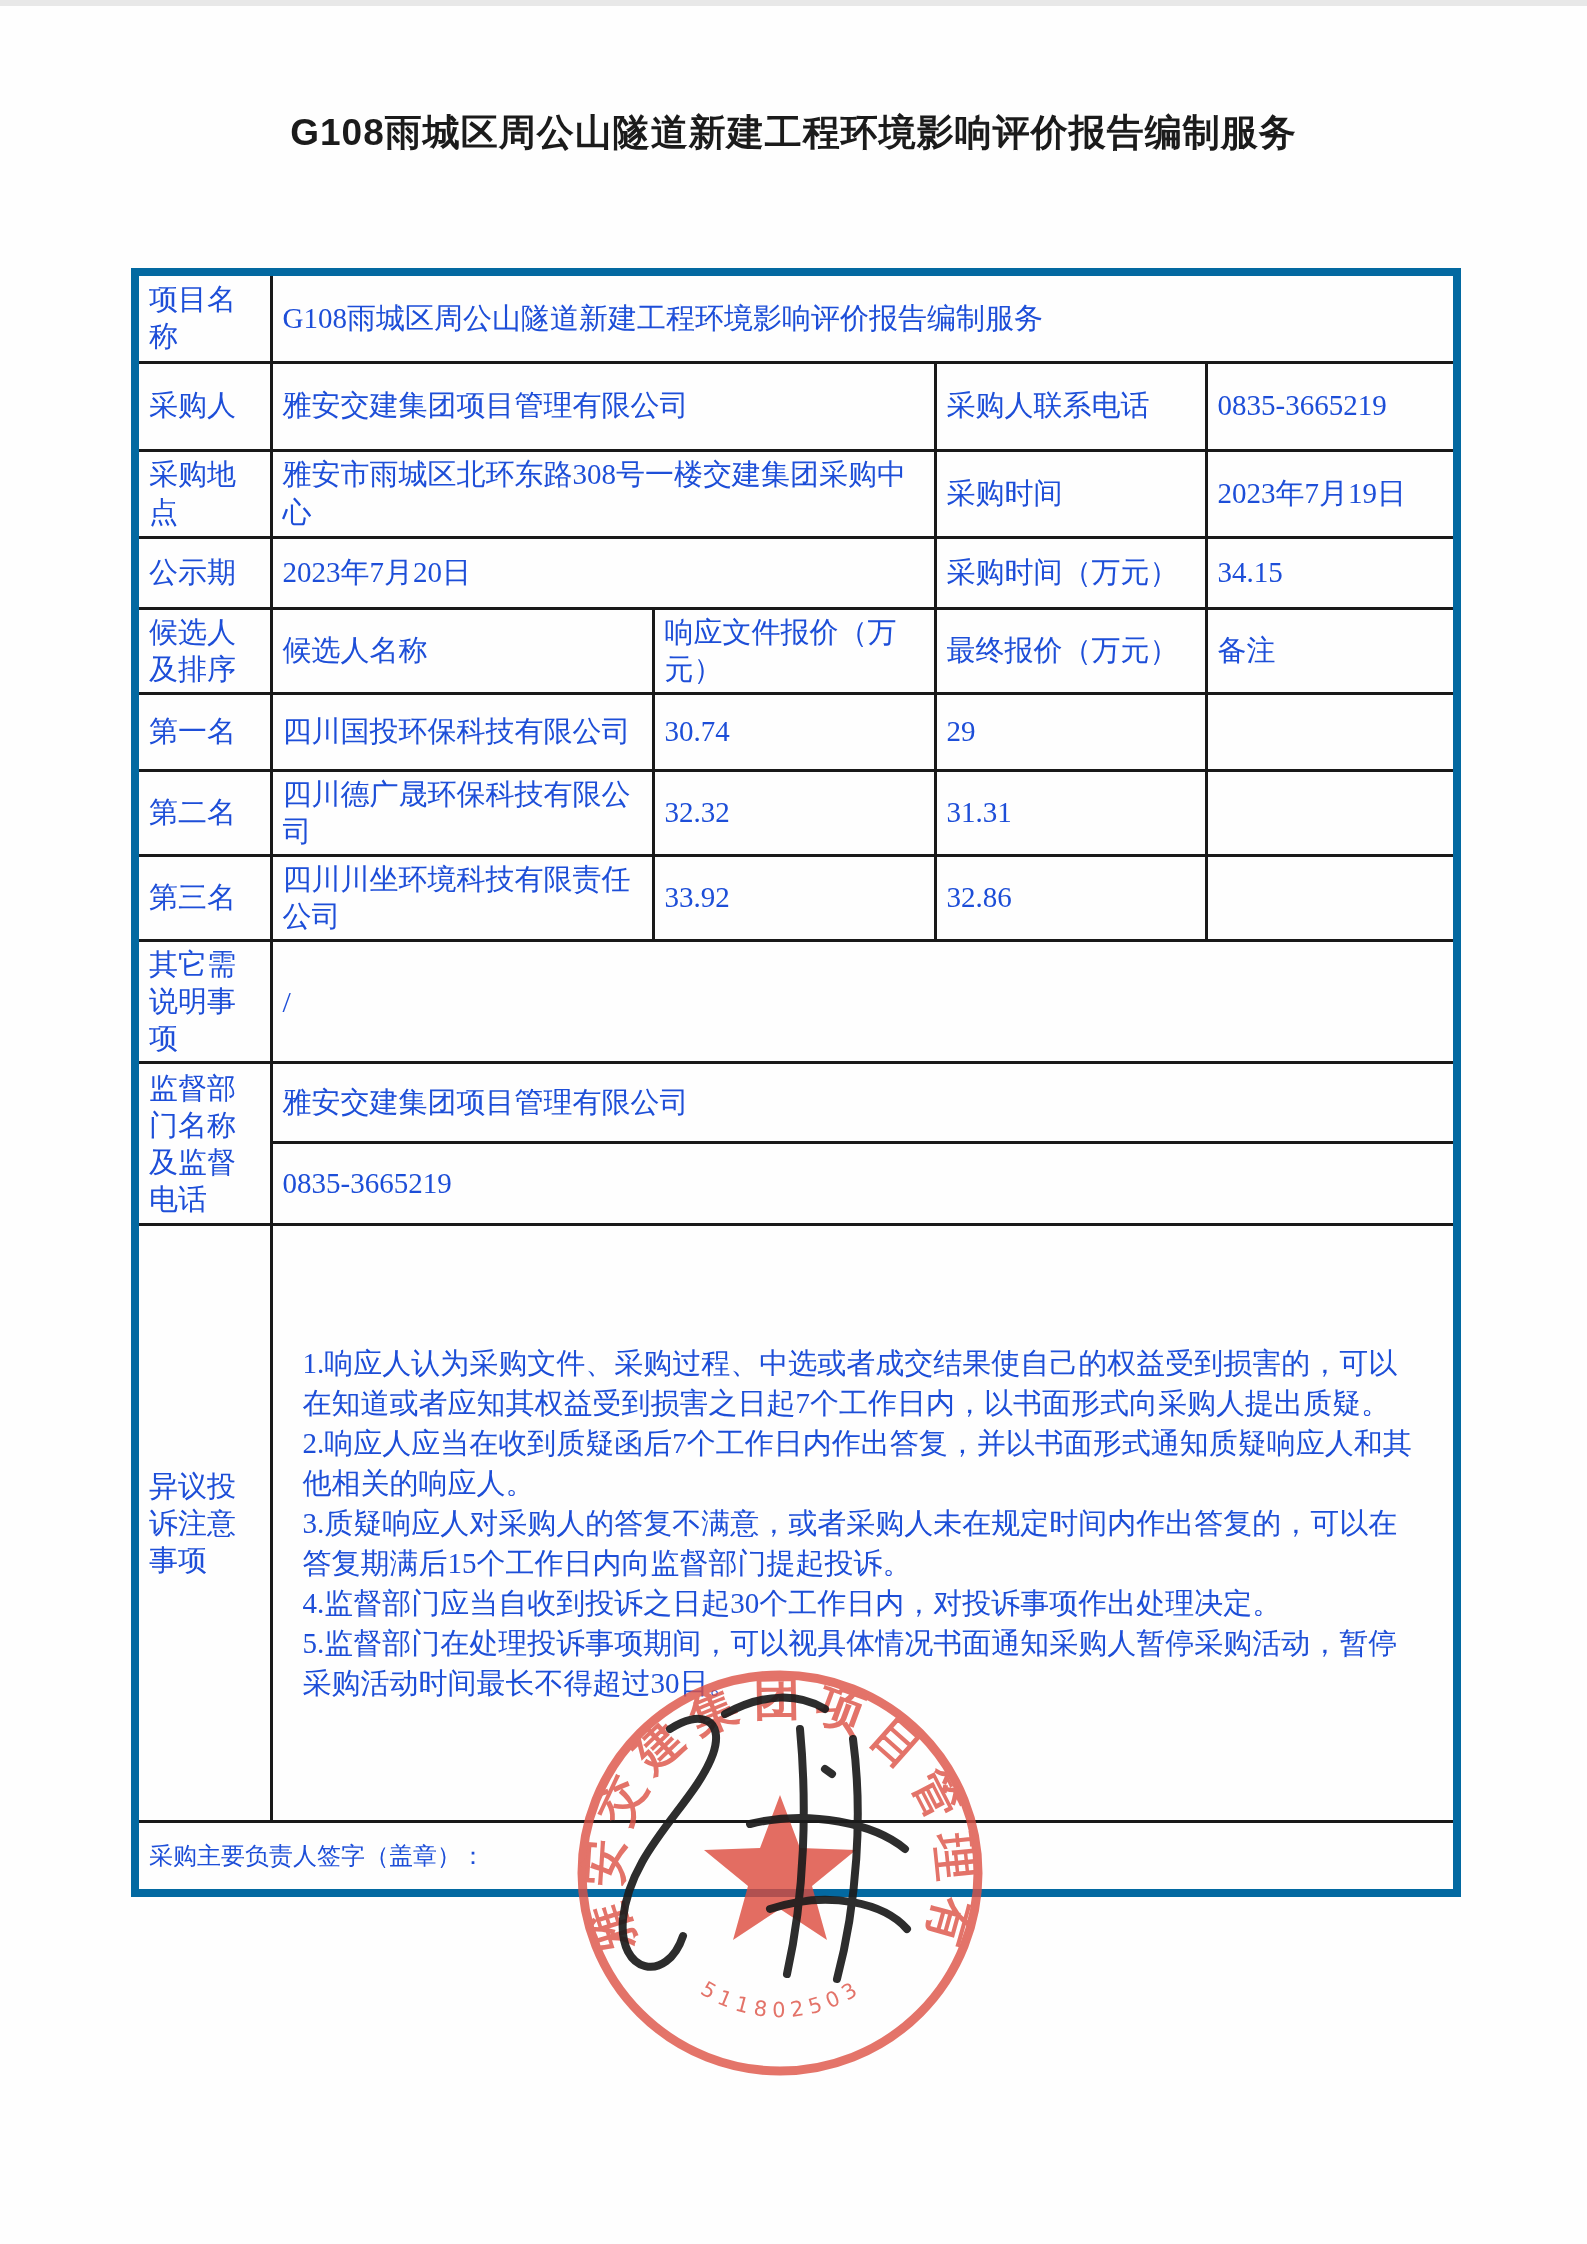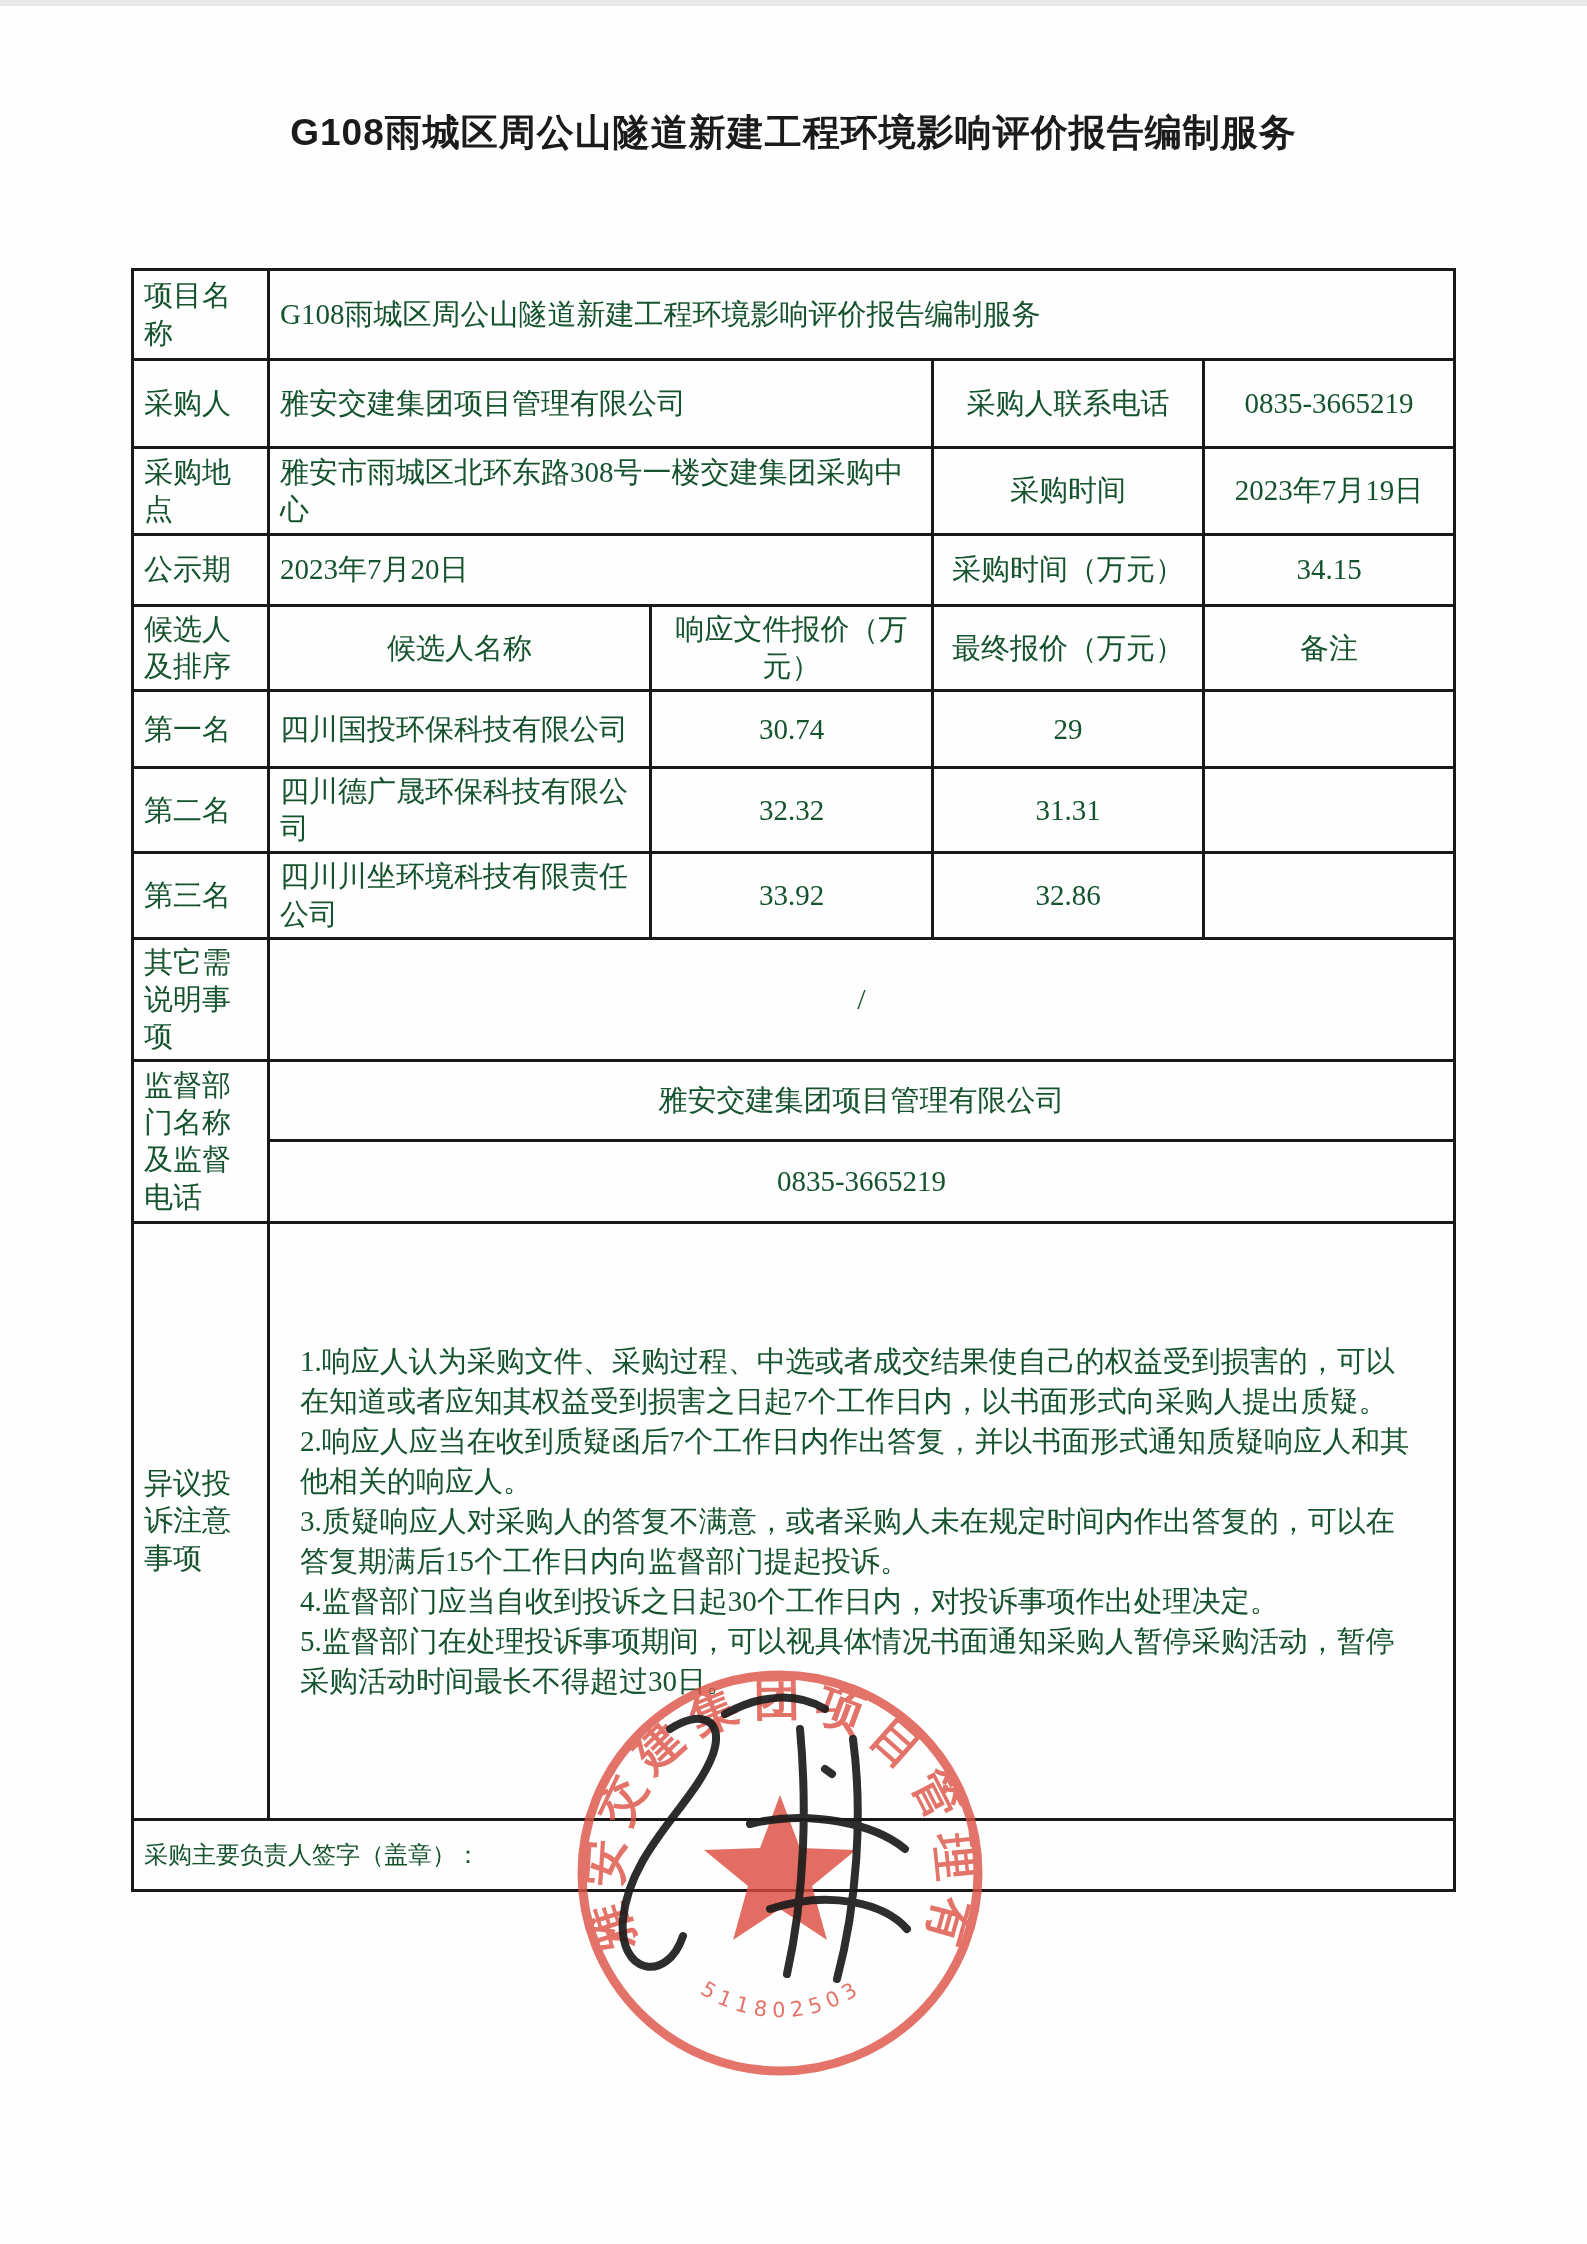--- a/index.html
+++ b/index.html
@@ -17,33 +17,33 @@
     text-align:center;
     font-family:"Liberation Sans","DejaVu Sans",sans-serif;
     font-weight:700; font-size:37px; line-height:45px;
     letter-spacing:1px;
     color:#1b1b1b;
   }
   table.main {
     position:absolute; left:131px; top:262px;
     width:1322px;
     border-collapse:collapse; table-layout:fixed;
-    border:3px solid #0369a1;
+    border:8px solid #0369a1;
     font-size:29px; line-height:1.28;
-    color:#14532d;
+    color:#1d4ed8;
   }
   table.main td {
     border:3px solid #191919;
     padding:4px 10px;
     vertical-align:middle;
     overflow:hidden;
     word-break:break-all;
   }
   td.lbl  { text-align:left;  padding-left:8px; padding-right:6px; }
-  td.ctr  { text-align:center; }
+  td.ctr  { }
   td.lft  { text-align:left; }
   .notice-cell { padding:10px 30px !important; }
   .notice-cell .line { line-height:40px; }
   .slash { font-size:30px; }
   .sign-cell { font-size:24px; }
   .stamp-svg, .sig-svg { position:absolute; pointer-events:none; }
   .stamp-svg { left:565px; top:1652px; }
   .sig-svg   { left:575px; top:1668px; }
   .seal-ring-text { font-family:"Liberation Serif","DejaVu Serif",serif; font-weight:600; }
   .seal-num { font-family:"DejaVu Sans","Liberation Sans",sans-serif; }

